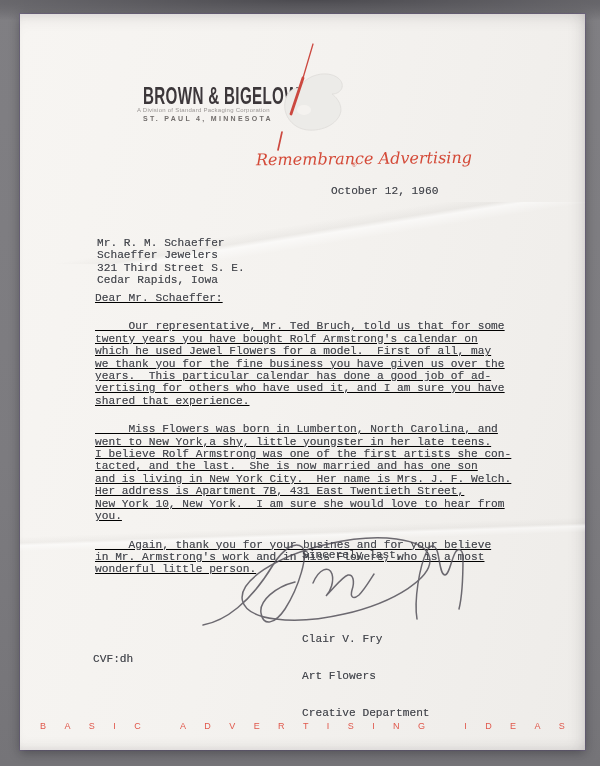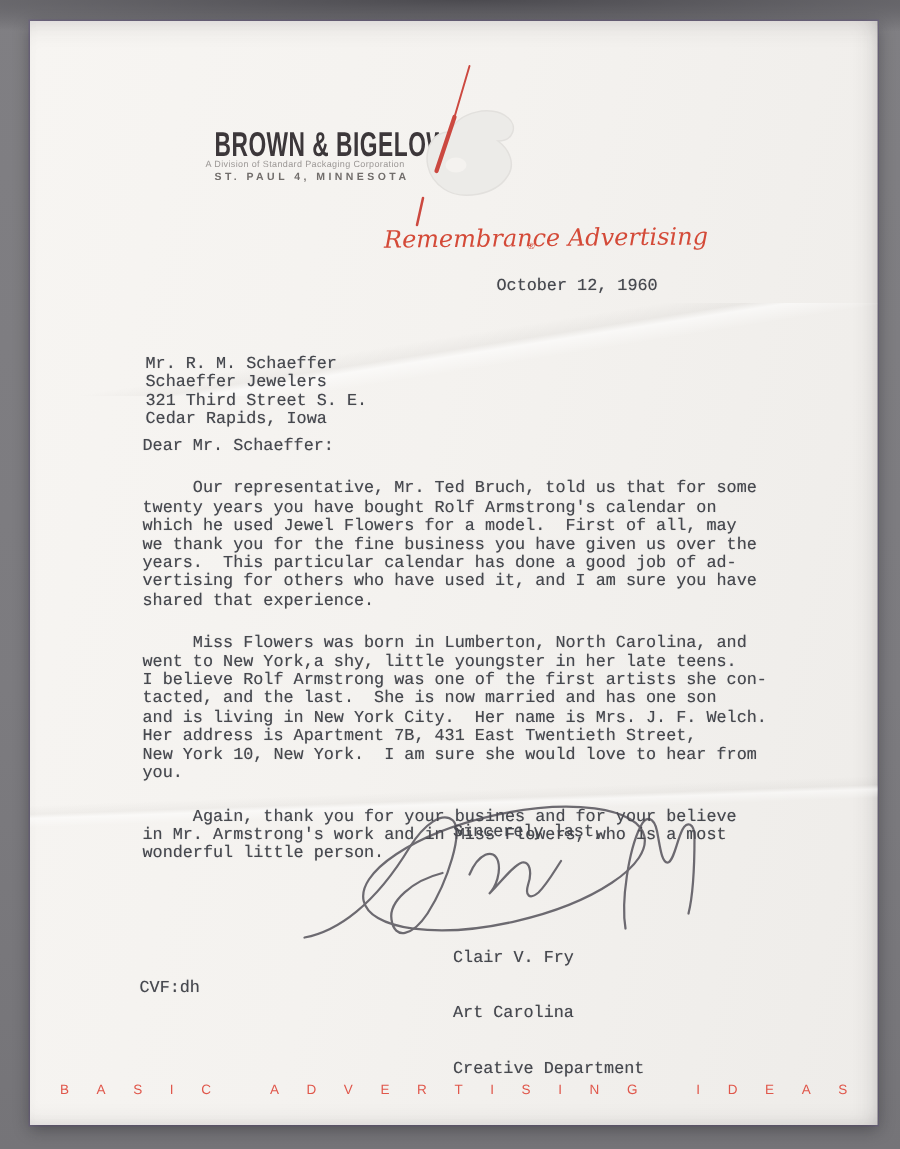--- a/index.html
+++ b/index.html
@@ -50,21 +50,21 @@
     position:absolute;left:332px;top:148px;
     font-size:6px;color:#d44a38;
   }
   .typed{
     font-family:"Liberation Mono", monospace;
     font-size:11.2px;line-height:12.4px;color:#46484e;
     white-space:pre;text-shadow:0 0 .5px rgba(70,72,82,.55);
   }
   .date{position:absolute;left:282px;top:171px;margin-left:29px;}
   .recipient{position:absolute;left:77px;top:223px;}
-  .letter-body{position:absolute;left:75px;top:278px;width:436px;}
+  .letter-body{position:absolute;left:75px;top:278px;width:436px;text-decoration:underline;}
   .salutation{margin:0 0 12px 0;}
   .para{margin:16px 0 6px 0;}
   .closing{position:absolute;left:282px;top:535px;}
   .sig-svg{position:absolute;left:175px;top:511px;pointer-events:none;}
   .signer{position:absolute;left:282px;top:594px;}
   .reference{position:absolute;left:73px;top:639px;text-align:right;}
   .slogan{
     position:absolute;left:20px;top:707px;width:525px;
     display:flex;justify-content:space-between;
     font-size:9px;color:#e0574b;font-weight:400;
@@ -133,21 +133,21 @@
       <g stroke="#4f4c55" stroke-width="1.5" fill="none" stroke-linecap="round" opacity=".82">
         <ellipse cx="141" cy="54" rx="96" ry="36" transform="rotate(-13 141 54)"></ellipse>
         <path d="M 8,100 C 30,96 55,78 78,40 C 88,24 100,16 107,22 C 114,29 104,62 90,84 C 80,99 68,102 66,88 C 64,76 80,62 100,57"></path>
         <path d="M 118,58 C 124,44 134,40 137,49 C 139,56 136,66 131,71 C 140,62 147,52 153,50 C 158,49 160,56 157,65 C 155,72 158,75 164,70 C 170,64 175,55 179,49"></path>
         <path d="M 222,94 C 219,76 224,42 232,26 C 236,18 241,20 243,29 C 245,39 246,50 250,50 C 254,50 256,36 260,28 C 263,22 268,24 268,33 C 268,48 267,72 264,84"></path>
       </g>
     </svg>
 
     <div class="typed signer">
       <div>Clair V. Fry</div>
-      <div>Art Carolina</div>
+      <div>Art Flowers</div>
       <div>Creative Department</div>
     </div>
 
     <div class="typed reference">CVF:dh</div>
 
     <div class="slogan">
         <span>B</span>
         <span>A</span>
         <span>S</span>
         <span>I</span>

